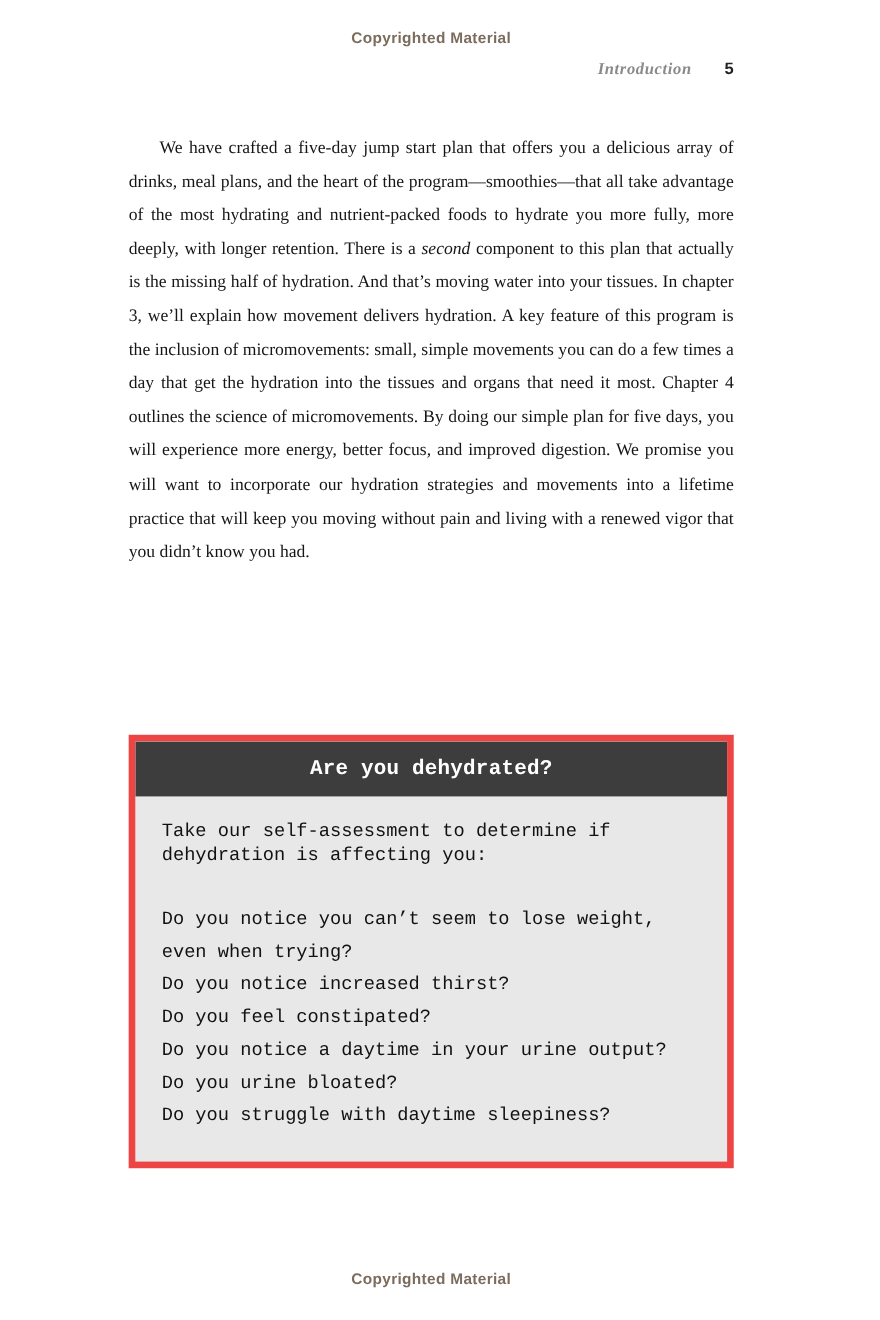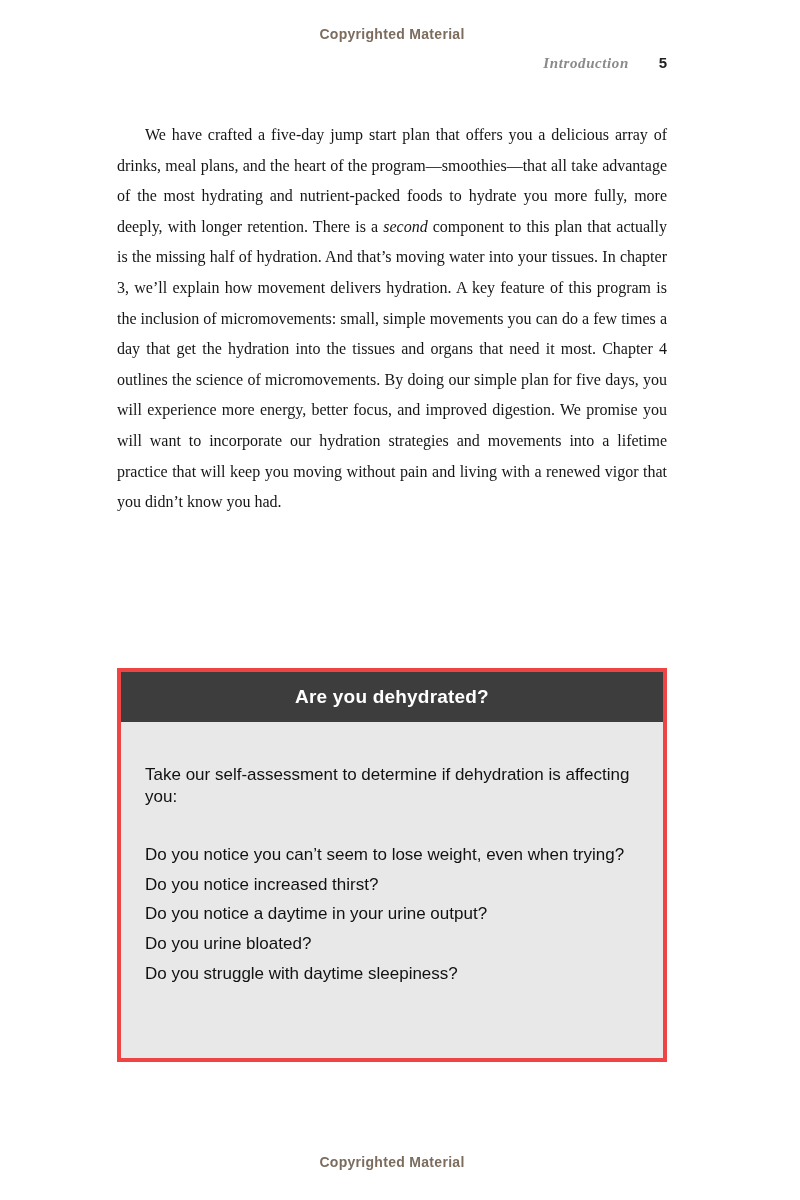--- a/index.html
+++ b/index.html
@@ -61,45 +61,44 @@
     color: #151515;
   }
   .body-text em { font-style: italic; }
 
   .callout {
     position: absolute;
     top: 668px;
     left: 117px;
     right: 117px;
     height: 394px;
-    border: 4px solid #ef4444;
+    border: 6px solid #ef4444;
     box-sizing: border-box;
     background: #e8e8e8;
     overflow: hidden;
-    font-family: Liberation Sans, sans-serif;
+    font-family: Liberation Mono, monospace;
   }
   .callout-header {
     background: #3d3d3d;
     color: #ffffff;
     font-size: 19px;
     font-weight: bold;
     text-align: center;
     height: 50px;
     line-height: 50px;
     letter-spacing: 0.2px;
   }
   .callout-body {
     padding: 22px 24px 0 24px;
     color: #111111;
   }
   .callout-intro {
     font-size: 17px;
     line-height: 22px;
     margin-bottom: 32px;
-    margin-top: 20px;
   }
   .question {
     font-size: 17px;
     line-height: 29.7px;
   }
 </style>
 </head>
 <body>
 
 <div class="page">
@@ -114,20 +113,21 @@
   <p class="body-text">
     <span>We have crafted a five-day jump start plan that offers you a delicious array of drinks, meal plans, and the heart of the program—smoothies—that all take advantage of the most hydrating and nutrient-packed foods to hydrate you more fully, more deeply, with longer retention. There is a </span><em>second</em><span> component to this plan that actually is the missing half of hydration. And that’s moving water into your tissues. In chapter 3, we’ll explain how movement delivers hydration. A key feature of this program is the inclusion of micromovements: small, simple movements you can do a few times a day that get the hydration into the tissues and organs that need it most. Chapter 4 outlines the science of micromovements. By doing our simple plan for five days, you will experience more energy, better focus, and improved digestion. We promise you will want to incorporate our hydration strategies and movements into a lifetime practice that will keep you moving without pain and living with a renewed vigor that you didn’t know you had.</span>
   </p>
 
   <div class="callout">
     <div class="callout-header">Are you dehydrated?</div>
     <div class="callout-body">
       <div class="callout-intro">Take our self-assessment to determine if dehydration is affecting you:</div>
       <div class="question">Do you notice you can’t seem to lose weight, even when trying?</div>
       <div class="question">Do you notice increased thirst?</div>
+      <div class="question">Do you feel constipated?</div>
       <div class="question">Do you notice a daytime in your urine output?</div>
       <div class="question">Do you urine bloated?</div>
       <div class="question">Do you struggle with daytime sleepiness?</div>
     </div>
   </div>
 
   <div class="copyright bottom">Copyrighted Material</div>
 
 </div>
 

